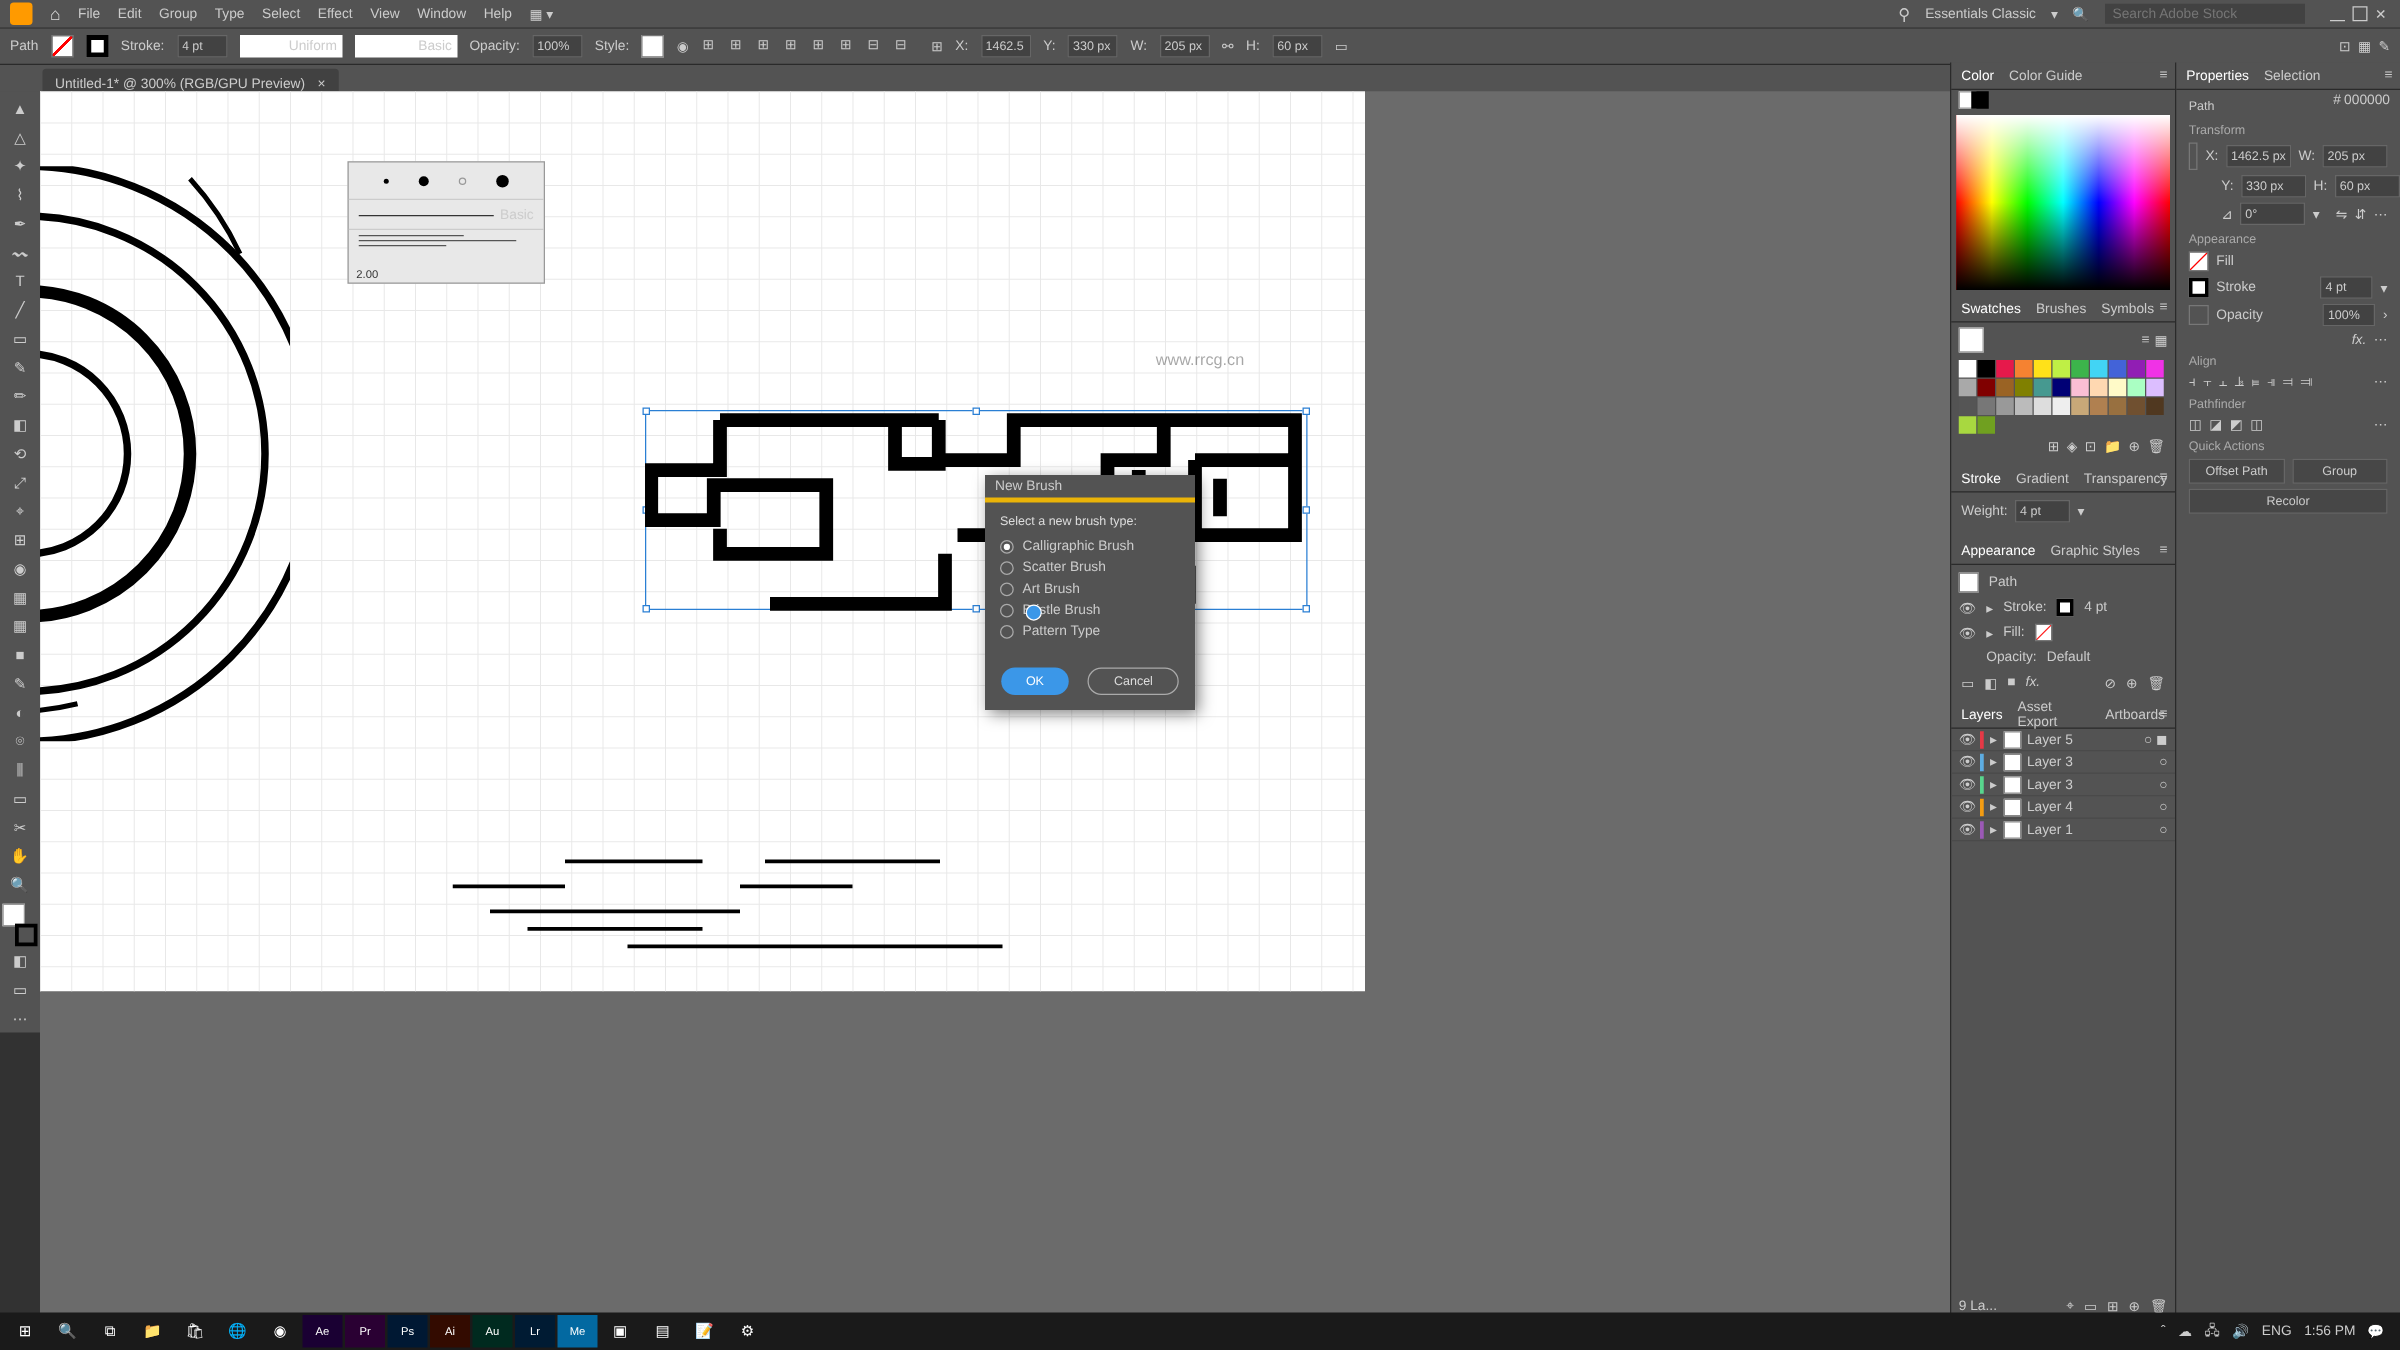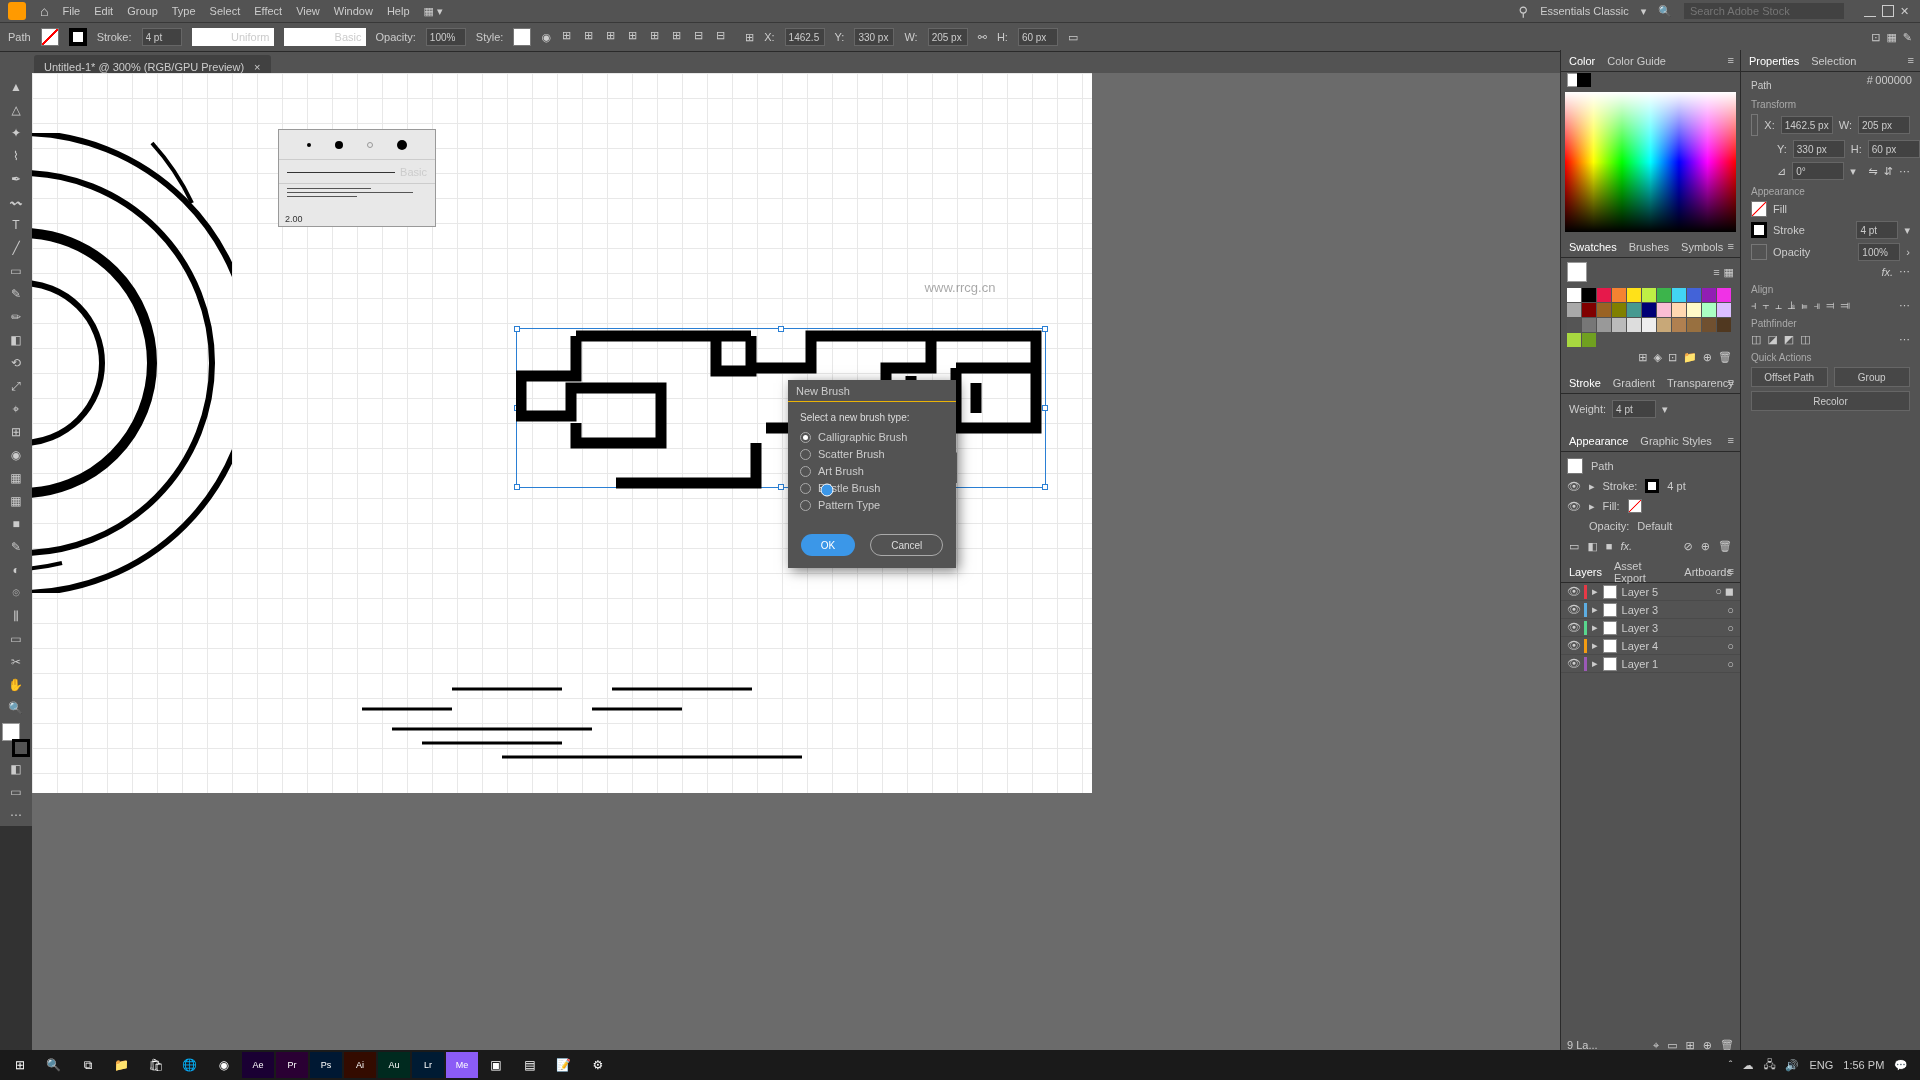--- a/index.html
+++ b/index.html
@@ -32,21 +32,21 @@
 .brushpanel{position:absolute;left:246px;top:56px;width:158px;height:98px;background:#e8e8e8;border:1px solid #999;z-index:5}
 .brushpanel .row1{height:30px;display:flex;justify-content:center;align-items:center;gap:24px;border-bottom:1px solid #ccc}
 .brushpanel .row1 .d{width:10px;height:10px;background:#000;border-radius:50%}
 .brushpanel .row2{height:24px;display:flex;align-items:center;justify-content:flex-end;padding-right:8px;font-size:9px;color:#333;border-bottom:1px solid #ccc;position:relative}
 .brushpanel .row2::before{content:'';position:absolute;left:8px;right:40px;top:50%;height:1px;background:#333}
 .brushpanel .row3{padding:4px 8px;display:flex;flex-direction:column;gap:3px}
 .brushpanel .row3 div{height:1px;background:#555}
 .sel-box{position:absolute;border:1px solid #2a7fd4}
 .handle{position:absolute;width:6px;height:6px;background:#fff;border:1px solid #2a7fd4}
 .dialog{position:absolute;left:788px;top:380px;width:168px;background:#535353;box-shadow:3px 3px 12px rgba(0,0,0,0.5);z-index:20}
-.dialog .titlebar{height:22px;background:#535353;border-bottom:1px solid #eab308;display:flex;align-items:center;padding:0 8px;font-size:11px}
+.dialog .titlebar{height:22px;background:#535353;border-bottom:4px solid #eab308;display:flex;align-items:center;padding:0 8px;font-size:11px}
 .dialog .body{padding:10px 12px}
 .dialog .body .lbl{font-size:10px;color:#ddd;margin-bottom:8px}
 .dialog .radio{display:flex;align-items:center;gap:7px;margin-bottom:5px;font-size:10px}
 .dialog .radio .r{width:11px;height:11px;border:1px solid #aaa;border-radius:50%;display:flex;align-items:center;justify-content:center}
 .dialog .radio .r.on::after{content:'';width:5px;height:5px;background:#fff;border-radius:50%}
 .dialog .btns{display:flex;gap:15px;padding:8px 10px 12px;justify-content:center}
 .dialog .btns button{height:22px;border-radius:11px;border:none;padding:0 20px;font-size:10px;cursor:pointer}
 .dialog .btns .ok{background:#3b97e8;color:#fff}
 .dialog .btns .cancel{background:transparent;border:1px solid #aaa;color:#ddd}
 .cursor{position:absolute;left:820px;top:483px;z-index:30;width:14px;height:18px}
@@ -593,21 +593,21 @@
   <div class="tb">📁</div>
   <div class="tb">🛍</div>
   <div class="tb">🌐</div>
   <div class="tb">◉</div>
   <div class="tb" style="background:#1a0033;font-size:9px">Ae</div>
   <div class="tb" style="background:#2a0033;font-size:9px">Pr</div>
   <div class="tb" style="background:#001833;font-size:9px">Ps</div>
   <div class="tb" style="background:#330b00;font-size:9px">Ai</div>
   <div class="tb" style="background:#002a1f;font-size:9px">Au</div>
   <div class="tb" style="background:#001b33;font-size:9px">Lr</div>
-  <div class="tb" style="background:#8b5cf6;font-size:9px">Me</div>
+  <div class="tb" style="background:#0369a1;font-size:9px">Me</div>
   <div class="tb">▣</div>
   <div class="tb">▤</div>
   <div class="tb">📝</div>
   <div class="tb">⚙</div>
   <div class="tray">
     <span>ˆ</span>
     <span>☁</span>
     <span>🖧</span>
     <span>🔊</span>
     <span>ENG</span>

